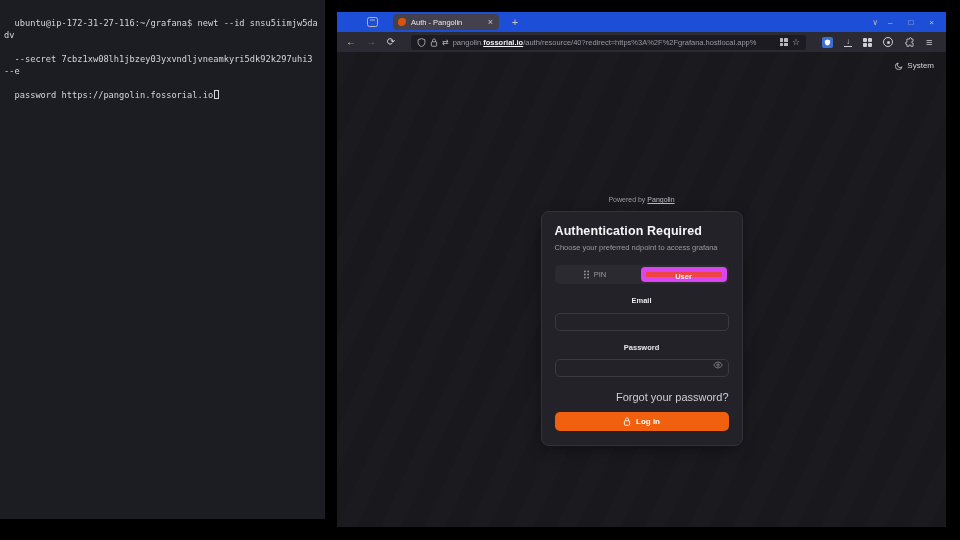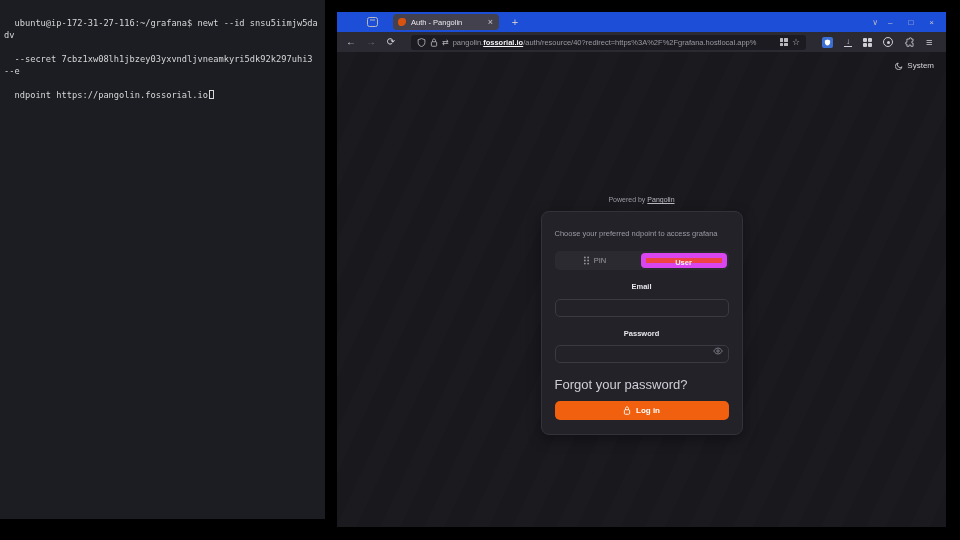--- a/index.html
+++ b/index.html
@@ -101,35 +101,35 @@
   .seg-btn.active { background:#ef4444; border:5px solid #d946ef; color:#f3f2f6;
     font-weight:bold;flex-direction:column; }
   .field-label { color:#e8e7ec; font-size:7.5px; font-weight:bold;
     margin-top:12px;text-align:center; }
   .input-wrap { position:relative; margin-top:5px; }
   .text-input { width:100%; height:18px; background:transparent;
     border:1px solid #3b3a42; border-radius:5px; color:#e8e7ec;
     font-size:8px; padding:0 7px; outline:none;
     font-family:"Liberation Sans", sans-serif; }
   .eye-btn { position:absolute; right:6px; top:4px; }
-  .forgot { text-align:left; color:#cfced6; font-size:13px; margin-top:14px; }
+  .forgot { text-align:right; color:#cfced6; font-size:11px; margin-top:14px; }
   .login-btn { margin-top:9px; width:100%; height:19px; border:none;
     border-radius:5px; background:#f0600f; color:#fff; font-size:8px;
     font-weight:bold; display:flex; align-items:center; justify-content:center;
     gap:5px; font-family:"Liberation Sans", sans-serif; cursor:pointer; }
 
   svg { display:block; }
 </style>
 </head>
 <body>
 
 <div class="terminal">
   <span>ubuntu@ip-172-31-27-116:~/grafana$ newt --id snsu5iimjw5dadv</span><br>
   <span>--secret 7cbz1xw08lh1jbzey03yxvndljvneamkyri5dk92k297uhi3 --e</span><br>
-  <span>ndpoint https://pangolin.fossorial.io</span><span class="term-cursor"></span>
+  <span>password https://pangolin.fossorial.io</span><span class="term-cursor"></span>
 </div>
 
 <div class="browser">
 
   <div class="tabbar">
     <div class="ffview-btn">
       <svg width="11" height="10" viewBox="0 0 11 10">
         <rect x="0.5" y="0.5" width="10" height="9" rx="2" fill="none" stroke="#b8b8bf"></rect>
         <line x1="3" y1="3" x2="8" y2="3" stroke="#b8b8bf"></line>
       </svg>
@@ -210,20 +210,21 @@
       <span>System</span>
     </div>
 
     <div class="auth-col">
       <div class="powered">
         <span>Powered by</span>
         <a href="#">Pangolin</a>
       </div>
 
       <div class="card">
+        <div class="card-title">Authentication Required</div>
         <div class="card-sub">Choose your preferred ndpoint to access grafana</div>
 
         <div class="seg">
           <div class="seg-btn">
             <svg width="7" height="9" viewBox="0 0 8 11">
               <circle cx="2" cy="1.8" r="1.1" fill="#9b9aa3"></circle>
                 <circle cx="6" cy="1.8" r="1.1" fill="#9b9aa3"></circle>
               <circle cx="2" cy="5.5" r="1.1" fill="#9b9aa3"></circle>
                 <circle cx="6" cy="5.5" r="1.1" fill="#9b9aa3"></circle>
               <circle cx="2" cy="9.2" r="1.1" fill="#9b9aa3"></circle>

